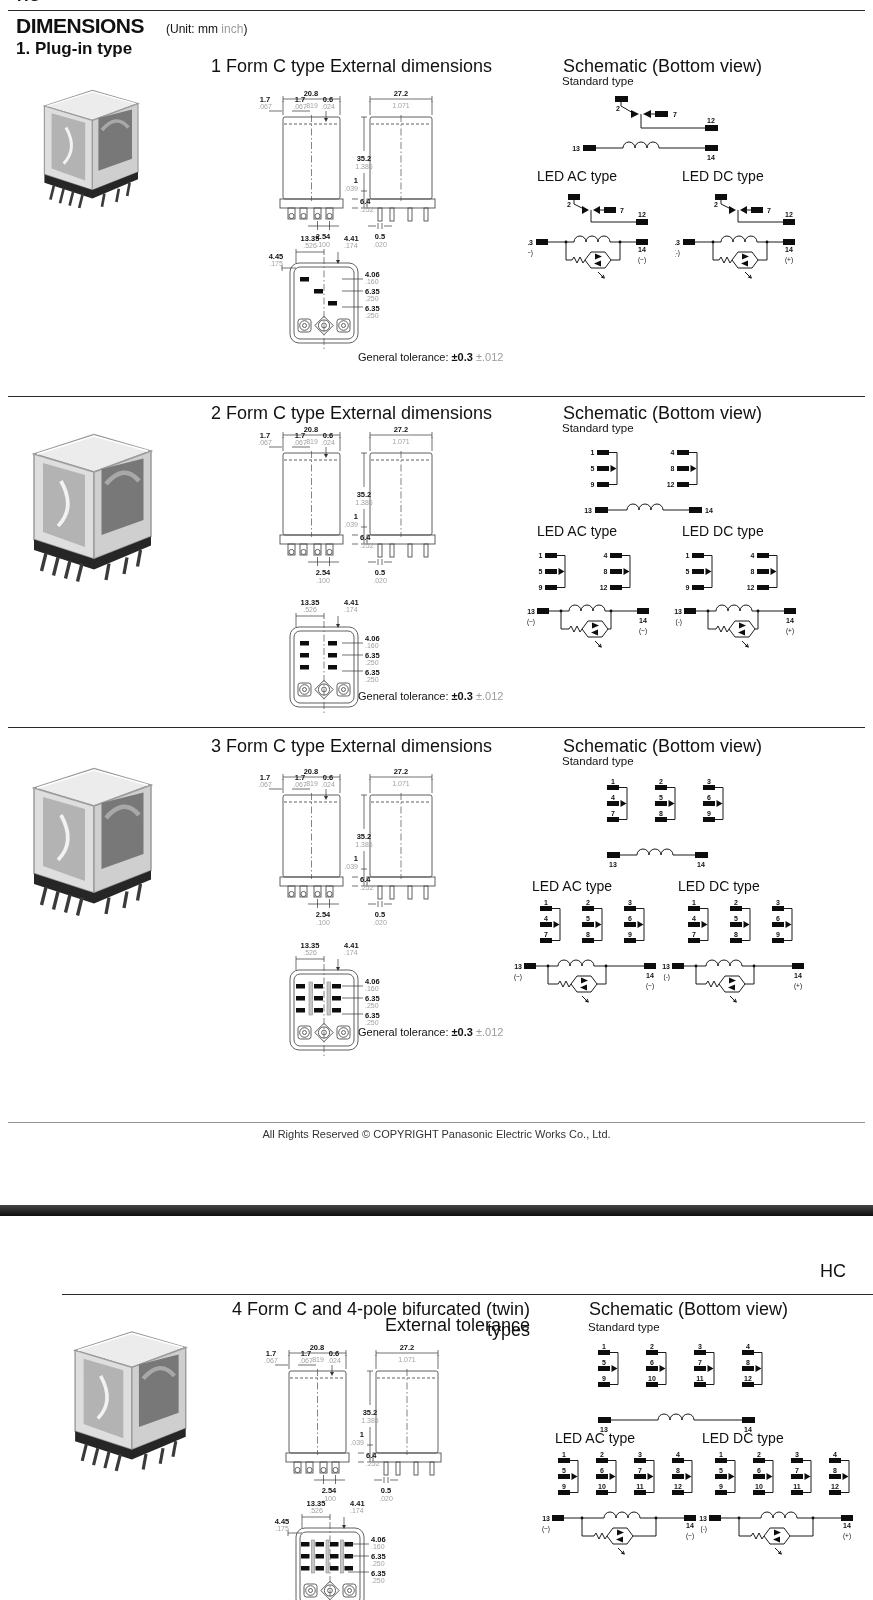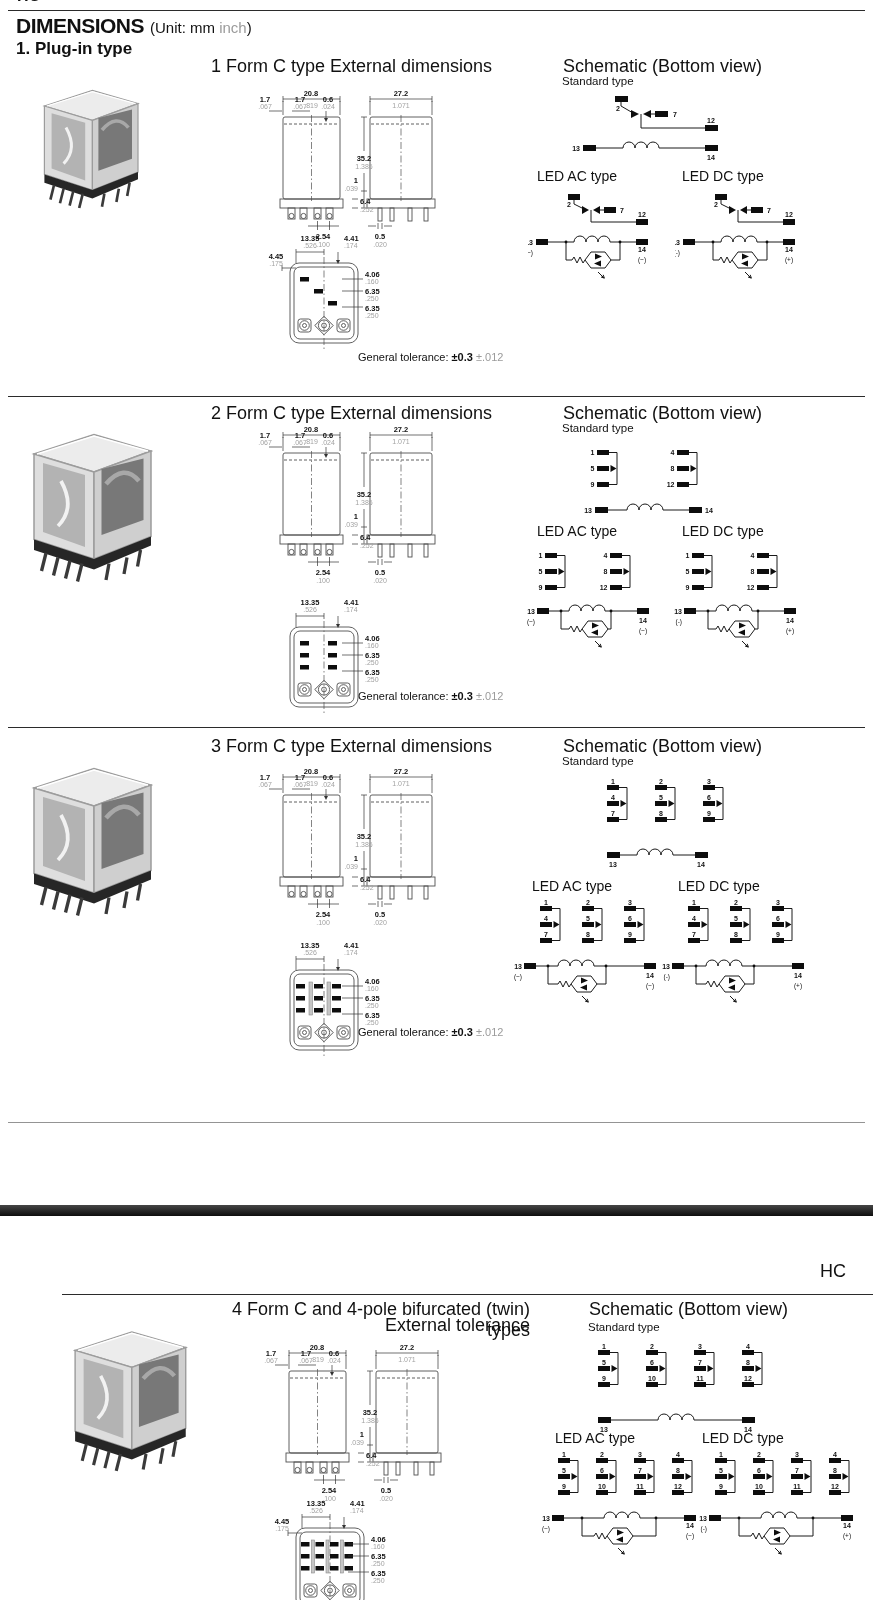--- a/index.html
+++ b/index.html
@@ -5,21 +5,21 @@
   html,body{margin:0;padding:0;background:#fff}
   #page{position:relative;width:873px;height:1600px;background:#fff;overflow:hidden;
         font-family:"Liberation Sans",sans-serif;color:#111}
   .abs{position:absolute}
   .rule{position:absolute;height:1px;background:#2b2b2b}
   .rule-light{background:#949494}
   .hc-clip{position:absolute;left:17px;top:0;height:4px;width:60px;overflow:hidden;
            font-size:16px;font-weight:bold}
   .hc-clip span{display:block;margin-top:-13px}
   .h-dim{position:absolute;left:16px;top:14px;font-size:21px;font-weight:bold;letter-spacing:-.5px}
-  .h-unit{font-size:15px;font-weight:bold;letter-spacing:0;margin-left:6px}
+  .h-unit{font-size:12px;font-weight:bold;letter-spacing:0;margin-left:22px}
   .h-unit .n{font-weight:normal}
   .h-sub{position:absolute;left:16px;top:39px;font-size:17px;font-weight:bold}
   .sec-title,.sch-t{position:absolute;font-size:18px;text-align:right}
   .sch-s{position:absolute;font-size:11.5px;}
   .ledl{position:absolute;font-size:14px;text-align:left}
   .tol{position:absolute;font-size:11px}
   .tol b{font-weight:bold}
   .gray{color:#9b9b9b}
   .footer{position:absolute;left:0;top:1128px;width:100%;text-align:center;font-size:11px;color:#333}
   .blackbar{position:absolute;left:0;top:1205px;width:873px;height:11px;
@@ -672,20 +672,21 @@
     <circle cx="38" cy="68" r="1.4"></circle>
         <circle cx="96" cy="68" r="1.4"></circle>
   </g>
   <text class="sn" x="12" y="71" text-anchor="end">13</text>
   <text class="pol" x="12" y="81" text-anchor="end">(-)</text>
   <text class="sn" x="140" y="80" text-anchor="middle">14</text>
   <text class="pol" x="140" y="90" text-anchor="middle">(+)</text>
 </svg>
 
 <div class="rule rule-light" style="left:8px;top:1122px;width:857px"></div>
+<div class="footer">All Rights Reserved © COPYRIGHT Panasonic Electric Works Co., Ltd.</div>
 <div class="blackbar"></div>
 
 <div class="hc2">HC</div>
 <div class="rule" style="left:62px;top:1294px;width:811px"></div>
 <div class="sec-title" style="left:230px;top:1299px;width:300px">4 Form C and 4-pole bifurcated (twin) types</div>
 <div class="sec-title" style="left:230px;top:1315px;width:300px">External tolerance</div>
 <svg class="abs" style="left:58px;top:1322px" width="142" height="156" viewBox="0 0 100 110">
       <use href="#relay-photo"></use>
     </svg>
 <svg class="abs" style="left:258px;top:1341px" width="200" height="162" viewBox="0 0 200 162">

